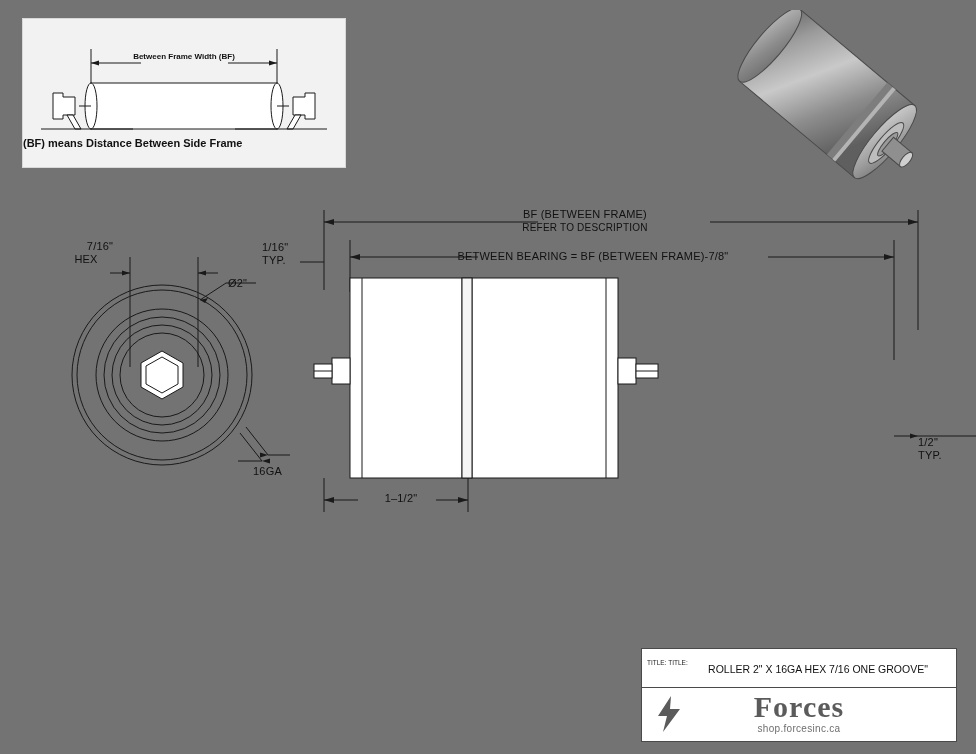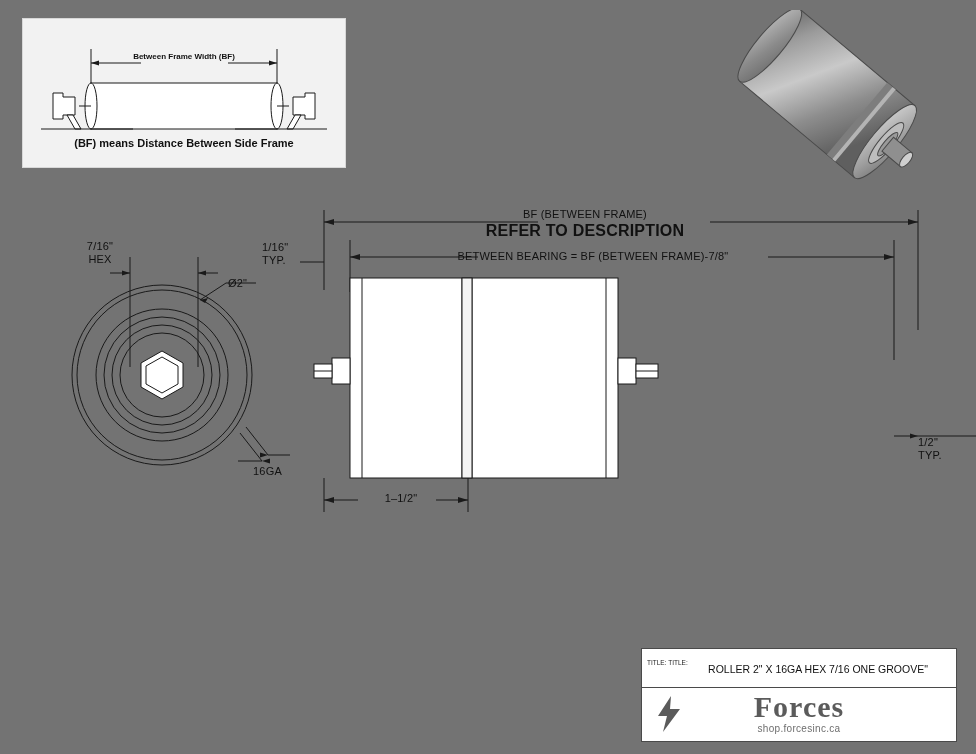--- a/index.html
+++ b/index.html
@@ -29,36 +29,36 @@
 
   
   #inset {
     left: 22px; top: 18px; width: 322px; height: 148px;
     background: #f2f2f2;
     border: 1px solid #d8d8d8;
   }
   #inset-caption {
     left: 0; top: 118px; width: 322px;
     font-size: 11px; font-weight: bold; color: #111;
-    text-align: center;
+    text-align: left;
   }
   #inset-title {
     left: 0; top: 33px; width: 322px;
     font-size: 8px; font-weight: bold; color: #111;
     text-align: center;
   }
 
   
   .dim {
     font-size: 11px;
     color: #111;
     letter-spacing: 0.2px;
     text-align: center;
   }
-  .dim-sm { font-size: 16px; font-weight: bold; }
+  .dim-sm { font-size: 10px; }
 
   
   #titleblock {
     left: 641px; top: 648px; width: 314px; height: 92px;
     border: 1px solid #4a4a4a;
     background: #ffffff;
   }
   #tb-row1 {
     position: absolute; left: 0; top: 0; width: 100%; height: 39px;
     border-bottom: 1px solid #4a4a4a;
@@ -197,21 +197,21 @@
       <line x1="190" y1="178" x2="212" y2="206"></line>
       <line x1="196" y1="172" x2="218" y2="200"></line>
       <line x1="212" y1="206" x2="188" y2="206"></line>
       <line x1="218" y1="200" x2="240" y2="200"></line>
       <path d="M212 206 L220 203.5 L220 208.5 Z" fill="#1a1a1a" stroke="none"></path>
       <path d="M218 200 L210 197.5 L210 202.5 Z" fill="#1a1a1a" stroke="none"></path>
     </g>
   </svg>
 
   <div class="abs txt dim lbl-center" style="left:70px;top:240px;width:60px;">7/16"</div>
-  <div class="abs txt dim lbl-center" style="left:70px;top:253px;width:60px;">HEX</div>
+  <div class="abs txt dim lbl-center" style="left:56px;top:253px;width:60px;">HEX</div>
   <div class="abs txt dim" style="left:228px;top:277px;">Ø2"</div>
   <div class="abs txt dim" style="left:253px;top:465px;">16GA</div>
 
   <svg class="abs" style="left:290px;top:200px;" width="690" height="330" viewBox="0 0 690 330">
     <g stroke="#1a1a1a" fill="none" stroke-width="1">
 
       <line x1="34" y1="10" x2="34" y2="90"></line>
       <line x1="628" y1="10" x2="628" y2="130"></line>
       <line x1="34" y1="22" x2="248" y2="22"></line>
       <line x1="420" y1="22" x2="628" y2="22"></line>

